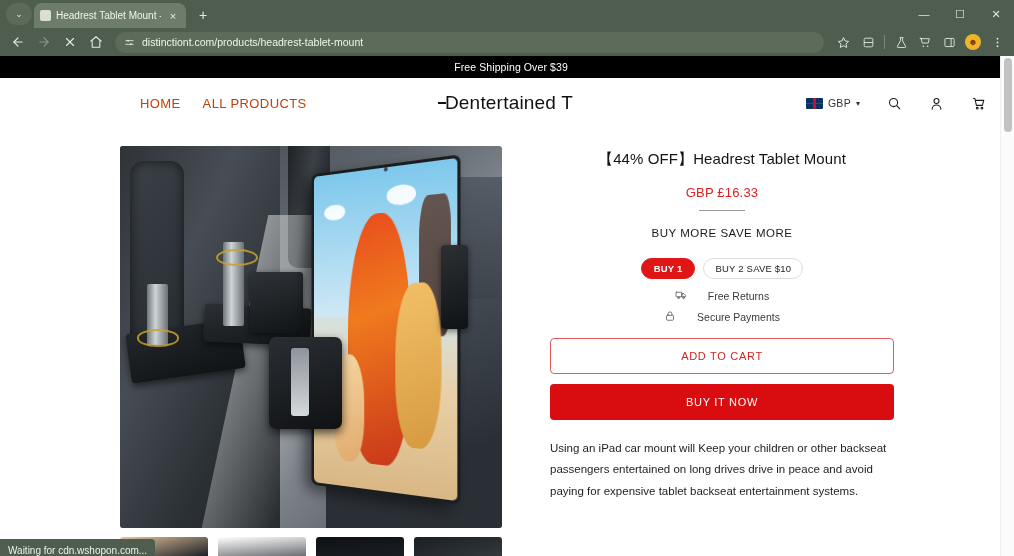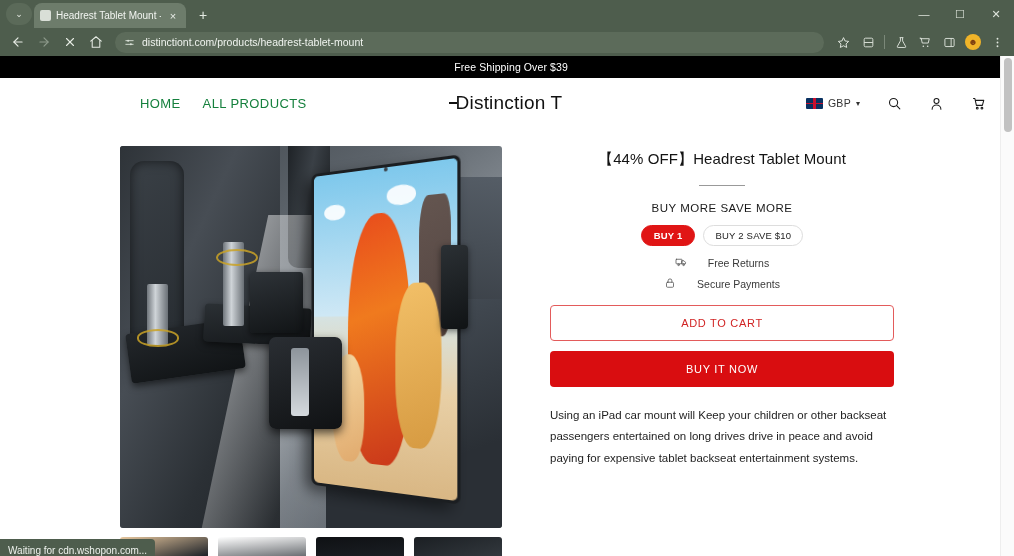--- a/index.html
+++ b/index.html
@@ -144,21 +144,21 @@
   .site-header {
     height: 50px;
     background: #fff;
     display: flex;
     align-items: center;
     padding: 0 28px 0 140px;
     position: relative;
   }
   .nav-links { display: flex; gap: 22px; align-items: center; }
   .nav-link {
-    font-size: 13px; color: #15803d; letter-spacing: .4px; font-weight: 500;
+    font-size: 13px; color: #c2410c; letter-spacing: .4px; font-weight: 500;
   }
   .brand {
     position: absolute; left: 0; right: 0; top: 0; bottom: 0;
     display: flex; align-items: center; justify-content: center;
     pointer-events: none;
   }
   .brand-text {
     font-size: 19px; color: #111; letter-spacing: .2px;
     display: flex; align-items: baseline;
   }
@@ -385,20 +385,21 @@
   }
   .tier {
     border: 1px solid #ddd;
     border-radius: 13px;
     padding: 4px 11px;
     font-size: 9.5px;
     color: #222;
     letter-spacing: .2px;
     background: #fff;
     white-space: nowrap;
+    margin-top: 8px;
   }
   .tier.selected {
     background: #e01515;
     border-color: #e01515;
     color: #fff;
     font-weight: 600;
     padding: 4px 12px;
   }
   .badges { margin-top: 10px; margin-bottom: 14px; }
   .badge {
@@ -580,21 +581,21 @@
 
     <div class="site-header">
       <div class="nav-links">
         <span class="nav-link">HOME</span>
         <span class="nav-link">ALL PRODUCTS</span>
       </div>
 
       <div class="brand">
         <span class="brand-text">
           <span class="brand-d">D</span>
-            <span>istinction T</span>
+            <span>entertained T</span>
         </span>
       </div>
 
       <div class="header-right">
         <div class="currency">
           <span class="flag"></span>
           <span class="cur-code">GBP</span>
           <span class="cur-caret">▾</span>
         </div>
         <span class="hicon">
@@ -657,20 +658,21 @@
         <div class="thumbs">
           <div class="thumb th1"></div>
           <div class="thumb th2"></div>
           <div class="thumb th3"></div>
           <div class="thumb th4"></div>
         </div>
       </div>
 
       <div class="details">
         <div class="p-title">【44% OFF】Headrest Tablet Mount</div>
+        <div class="p-price">GBP £16.33</div>
         <div class="divider"></div>
 
         <div class="bmsm-title">BUY MORE SAVE MORE</div>
 
         <div class="tier-row">
           <span class="tier selected">BUY 1</span>
           <span class="tier">BUY 2 SAVE $10</span>
         </div>
 
         <div class="badges">

